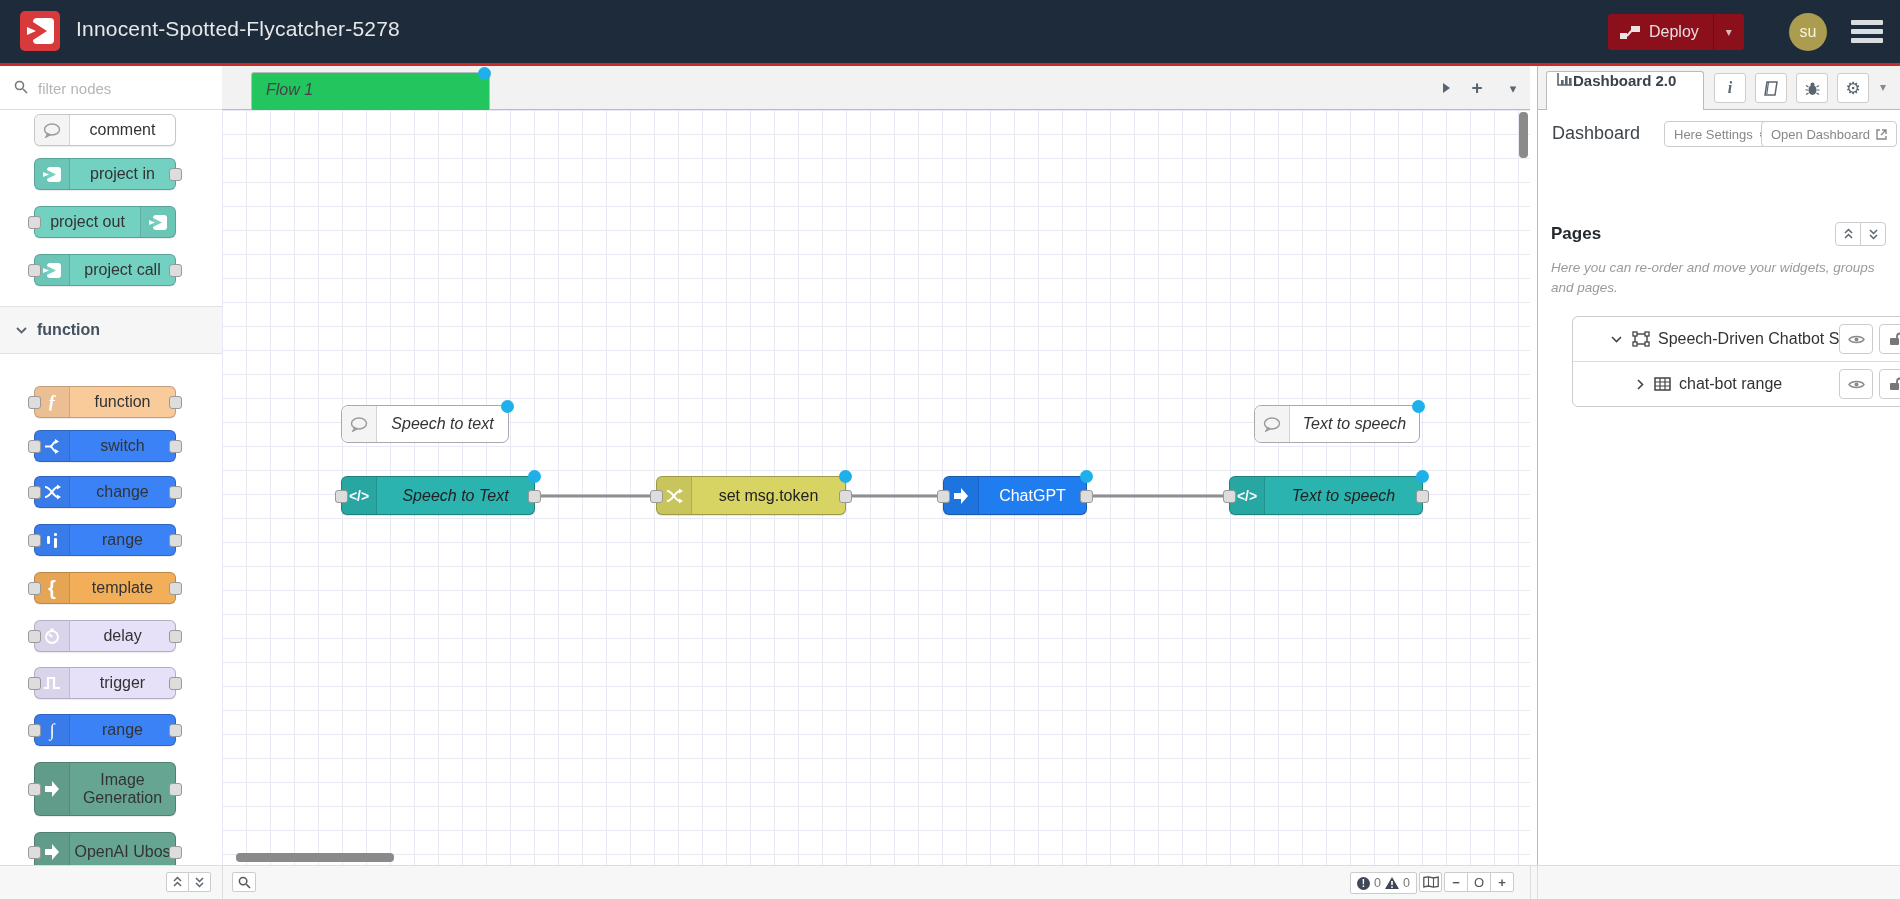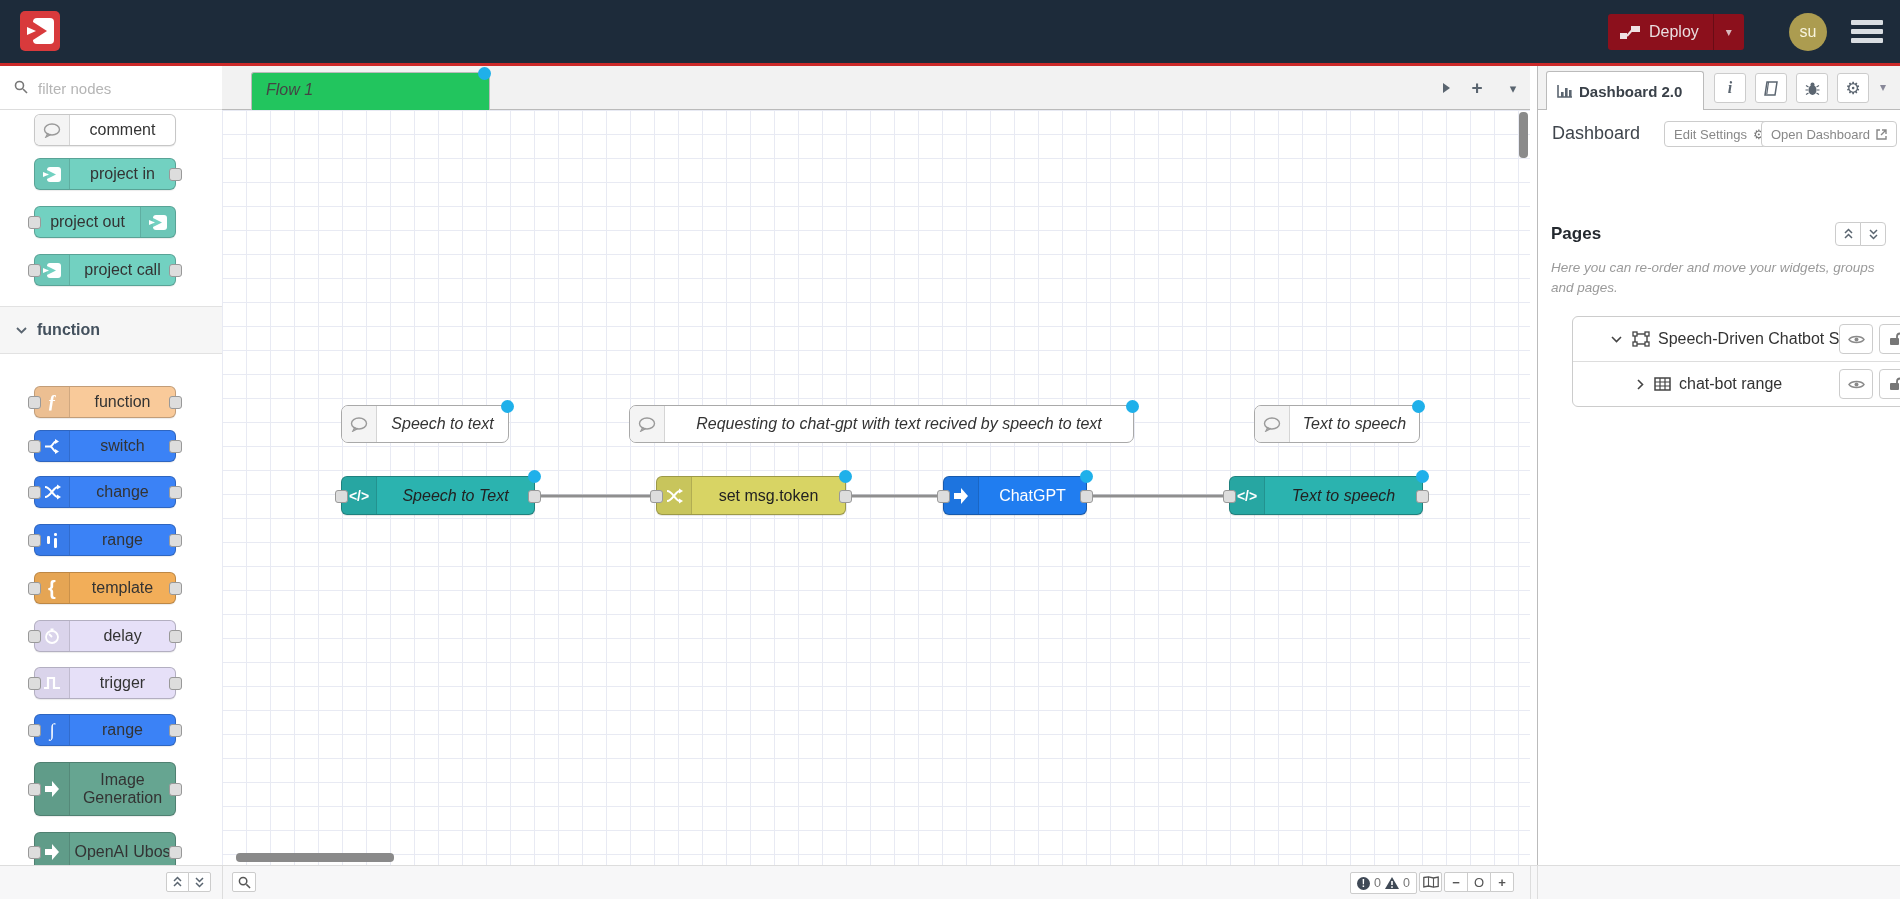--- a/index.html
+++ b/index.html
@@ -90,21 +90,21 @@
   .fbtn{position:absolute;top:6px;height:20px;background:#fff;border:1px solid #ccc;border-radius:2px;
         display:flex;align-items:center;justify-content:center;color:#555;font-size:13px;cursor:pointer;box-sizing:border-box;}
   #status-box{position:absolute;left:1350px;top:6px;height:20px;border:1px solid #ccc;border-radius:2px;background:#fff;
               display:flex;align-items:center;gap:4px;padding:0 6px;font-size:12.5px;color:#777;}
   .err-ic{display:inline-block;width:13px;height:13px;border-radius:50%;background:#3f4956;color:#fff;
           font-size:10px;line-height:13px;text-align:center;font-weight:bold;}
   
   #rpanel{position:absolute;left:1537px;top:66px;width:363px;height:799px;background:#fff;border-left:1px solid #bbb;box-sizing:border-box;}
   #rp-head{position:absolute;left:0;top:0;width:100%;height:44px;background:#f2f2f2;border-bottom:1px solid #bbb;box-sizing:border-box;}
   #rp-tab{position:absolute;left:8px;top:5px;width:158px;height:39px;background:#fff;border:1px solid #bbb;border-bottom:none;
-          border-radius:3px 3px 0 0;box-sizing:border-box;display:flex;align-items:center;gap:6px;padding-left:10px;
+          border-radius:3px 3px 0 0;box-sizing:border-box;display:flex;align-items:flex-start;padding-left:10px;
           font-size:15px;font-weight:bold;color:#3a4149;z-index:2;cursor:pointer;}
   .rp-ibtn{position:absolute;top:7px;width:32px;height:30px;background:#fff;border:1px solid #ccc;border-radius:3px;
            display:flex;align-items:center;justify-content:center;cursor:pointer;box-sizing:border-box;color:#5b6570;}
   #rp-caret{position:absolute;left:342px;top:14px;color:#889;font-size:12px;cursor:pointer;}
   #rp-dash-row{position:absolute;left:0;top:44px;width:100%;height:48px;}
   #rp-dash-label{position:absolute;left:14px;top:13px;font-size:18px;color:#3f454c;}
   .mini-btn{position:absolute;top:11px;height:26px;background:#fff;border:1px solid #ccc;border-radius:4px;
             display:flex;align-items:center;gap:6px;padding:0 9px;font-size:13px;color:#888;cursor:pointer;box-sizing:border-box;}
   #rp-tabs2{position:absolute;left:0;top:95px;width:100%;height:39px;border-bottom:1px solid #ccc;box-sizing:border-box;}
   #layout-tab{position:absolute;left:8px;top:1px;width:110px;height:38px;background:#fff;border:1px solid #bbb;border-bottom:none;
@@ -128,20 +128,21 @@
 <div id="app">
 
   <div id="header">
     <div id="logo">
       <svg width="40" height="40" viewBox="0 0 40 40">
         <rect x="13" y="7" width="21" height="26" rx="4" fill="#fff"></rect>
         <polygon points="13,11 27,20 13,29" fill="#d83a3c"></polygon>
         <polygon points="7,16 16,20 7,24" fill="#fff"></polygon>
       </svg>
     </div>
+    <div id="app-title">Innocent-Spotted-Flycatcher-5278</div>
     <div id="deploy-btn">
       <div id="deploy-main">
         <span>
           <svg width="20" height="16" viewBox="0 0 20 16">
             <rect x="0" y="9" width="7" height="6" fill="#efe2e3"></rect>
             <path d="M7 12 L13 5" stroke="#efe2e3" stroke-width="2" fill="none"></path>
             <rect x="11" y="2" width="9" height="6" fill="#efe2e3"></rect>
           </svg>
         </span>
         <span>Deploy</span>
@@ -369,30 +370,20 @@
         <div class="cicon">
           <svg width="18" height="15" viewBox="0 0 18 15">
               <ellipse cx="9" cy="6.5" rx="7.5" ry="5.5" fill="none" stroke="#9a9a9a" stroke-width="1.4"></ellipse>
               <path d="M5 10 L3 14 L8 11.4" fill="none" stroke="#9a9a9a" stroke-width="1.4"></path>
             </svg>
         </div>
         <div class="clabel">Speech to text</div>
         <span class="dot"></span>
       </div>
 
-      <div class="comment" style="left:407px;top:295px;width:505px">
-        <div class="cicon">
-          <svg width="18" height="15" viewBox="0 0 18 15">
-              <ellipse cx="9" cy="6.5" rx="7.5" ry="5.5" fill="none" stroke="#9a9a9a" stroke-width="1.4"></ellipse>
-              <path d="M5 10 L3 14 L8 11.4" fill="none" stroke="#9a9a9a" stroke-width="1.4"></path>
-            </svg>
-        </div>
-        <div class="clabel">Requesting to chat-gpt with text recived by speech to text</div>
-        <span class="dot"></span>
-      </div>
 
       <div class="comment" style="left:1032px;top:295px;width:166px">
         <div class="cicon">
           <svg width="18" height="15" viewBox="0 0 18 15">
               <ellipse cx="9" cy="6.5" rx="7.5" ry="5.5" fill="none" stroke="#9a9a9a" stroke-width="1.4"></ellipse>
               <path d="M5 10 L3 14 L8 11.4" fill="none" stroke="#9a9a9a" stroke-width="1.4"></path>
             </svg>
         </div>
         <div class="clabel">Text to speech</div>
         <span class="dot"></span>
@@ -484,21 +475,21 @@
       </div>
       <div class="rp-ibtn" style="left:299px">
         <span style="font-size:17px">⚙</span>
       </div>
       <div id="rp-caret">▾</div>
     </div>
 
     <div id="rp-dash-row">
       <span id="rp-dash-label">Dashboard</span>
       <div class="mini-btn" style="left:126px">
-        <span>Edit Settings</span>
+        <span>Here Settings</span>
         <span style="font-size:13px;color:#777">⚙</span>
       </div>
       <div class="mini-btn" style="left:223px">
         <span>Open Dashboard</span>
         <span>
           <svg width="11" height="11" viewBox="0 0 11 11">
               <path d="M4 1 H1 V10 H10 V7" fill="none" stroke="#888" stroke-width="1.4"></path>
               <path d="M6 1 H10 V5 M10 1 L5 6" fill="none" stroke="#888" stroke-width="1.4"></path>
             </svg>
         </span>

